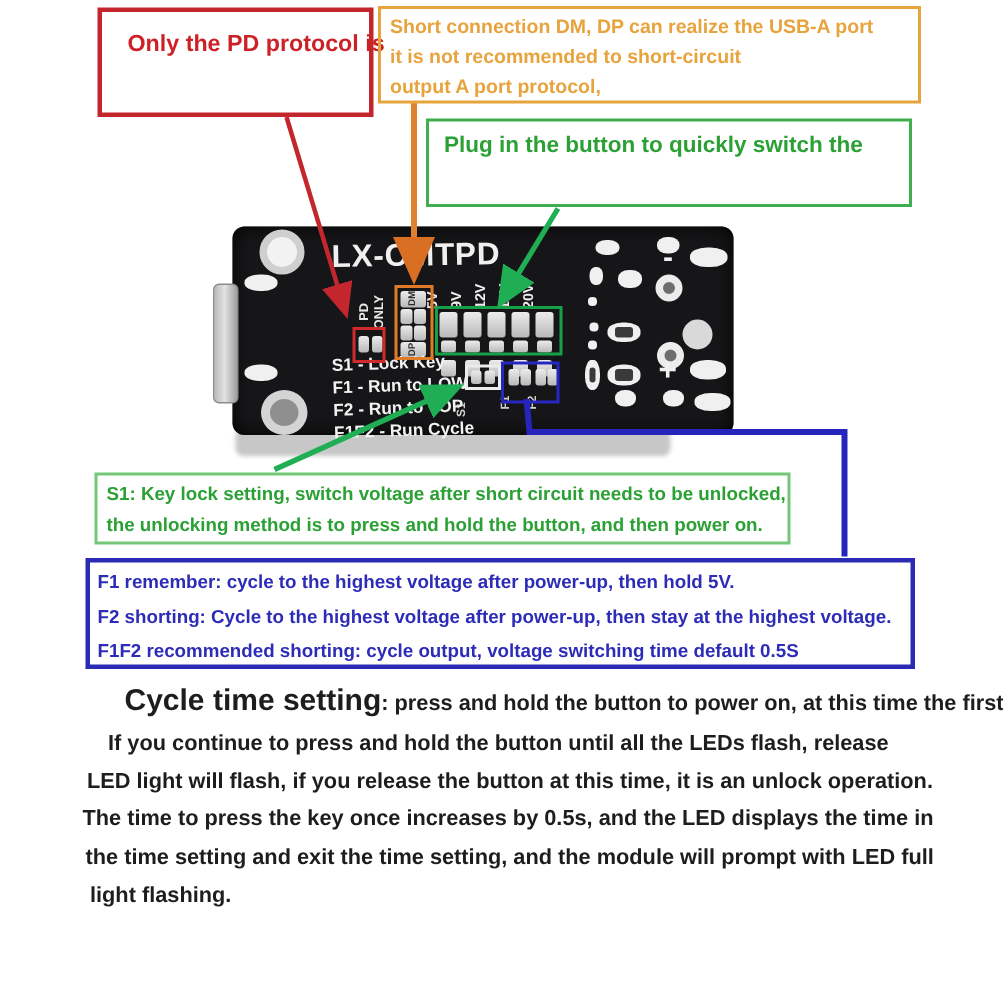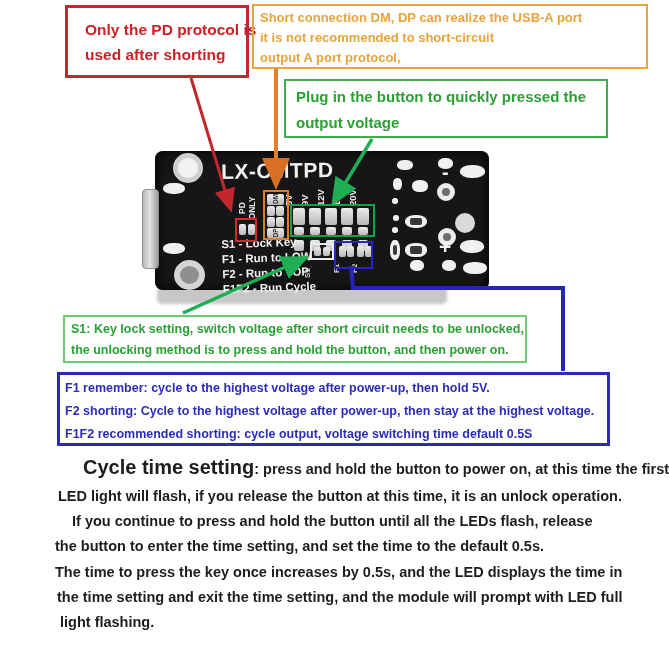--- a/index.html
+++ b/index.html
@@ -4,21 +4,21 @@
 <style>
   html,body{margin:0;padding:0;background:#fff;}
   .stage{position:relative;width:669px;height:669px;background:#ffffff;overflow:hidden;
          font-family:"Liberation Sans",sans-serif;}
   
   .abox{position:absolute;box-sizing:border-box;background:transparent;z-index:6;}
   .abox div{white-space:nowrap;}
   .box-red{left:65px;top:5px;width:184px;height:73px;border:3px solid #c4262d;
            color:#cb2127;font-size:15.5px;font-weight:bold;line-height:25px;
            padding:9px 0 0 17px;}
-  .box-orange{left:252px;top:4px;width:396px;height:65px;border:2px solid #e7a33c;
+  .box-orange{left:252px;top:4px;width:362px;height:65px;border:2px solid #e7a33c;
            color:#e7a33c;font-size:13px;font-weight:bold;line-height:20px;
            padding:2px 0 0 6px;}
   .box-green1{left:284px;top:79px;width:324px;height:59px;border:2.5px solid #3fae4e;
            color:#2ba135;font-size:15px;font-weight:bold;line-height:26px;
            padding:3px 0 0 10px;}
   .box-green2{left:63px;top:315px;width:464px;height:48px;border:2.5px solid #74c776;
            color:#2ba135;font-size:12.5px;font-weight:bold;line-height:21px;
            padding:2px 0 0 6px;}
   .box-blue{left:57px;top:372px;width:553px;height:74px;border:3px solid #2a2ab5;
            color:#2c2cb8;font-size:12.5px;font-weight:bold;line-height:23px;
@@ -51,32 +51,30 @@
   .cycle .l1{line-height:30px;white-space:nowrap;font-size:14.5px;font-weight:600;}
   .cycle .h{font-size:20px;font-weight:600;}
 </style>
 </head>
 <body>
 
 <div class="stage">
 
   <div class="abox box-red">
     <div>Only the PD protocol is</div>
-    <div>used after shorting</div>
   </div>
 
   <div class="abox box-orange">
     <div>Short connection DM, DP can realize the USB-A port</div>
     <div>it is not recommended to short-circuit</div>
     <div>output A port protocol,</div>
   </div>
 
   <div class="abox box-green1">
-    <div>Plug in the button to quickly pressed the</div>
-    <div>output voltage</div>
+    <div>Plug in the button to quickly switch the</div>
   </div>
 
   <div class="abox box-green2">
     <div>S1: Key lock setting, switch voltage after short circuit needs to be unlocked,</div>
     <div>the unlocking method is to press and hold the button, and then power on.</div>
   </div>
 
   <div class="abox box-blue">
     <div>F1 remember: cycle to the highest voltage after power-up, then hold 5V.</div>
     <div>F2 shorting: Cycle to the highest voltage after power-up, then stay at the highest voltage.</div>
@@ -199,21 +197,20 @@
     <line x1="276" y1="68" x2="276" y2="182" stroke="#e0812d" stroke-width="4" marker-end="url(#ah-orange)"></line>
     <line x1="372" y1="139" x2="335" y2="200" stroke="#1fae54" stroke-width="3.5" marker-end="url(#ah-green)"></line>
     <line x1="183" y1="313" x2="303" y2="259" stroke="#1fae54" stroke-width="3.5" marker-end="url(#ah-green)"></line>
     <polyline points="351,266 353,288 563,288 563,371" fill="none" stroke="#2525bb" stroke-width="4"></polyline>
   </svg>
 
   <div class="cycle">
     <div class="l1" style="padding-left:43px;text-align:right;">
       <span class="h">Cycle time setting</span><span>: press and hold the button to power on, at this time the first</span>
     </div>
+    <div class="pline" style="padding-left:32px;">If you continue to press and hold the button until all the LEDs flash, release</div>
     <div class="pline" style="padding-left:18px;">LED light will flash, if you release the button at this time, it is an unlock operation.</div>
-    <div class="pline" style="padding-left:32px;">If you continue to press and hold the button until all the LEDs flash, release</div>
-    <div class="pline" style="padding-left:15px;">the button to enter the time setting, and set the time to the default 0.5s.</div>
     <div class="pline" style="padding-left:15px;">The time to press the key once increases by 0.5s, and the LED displays the time in</div>
     <div class="pline" style="padding-left:17px;">the time setting and exit the time setting, and the module will prompt with LED full</div>
     <div class="pline" style="padding-left:20px;">light flashing.</div>
   </div>
 
 </div>
 
 </body></html>

